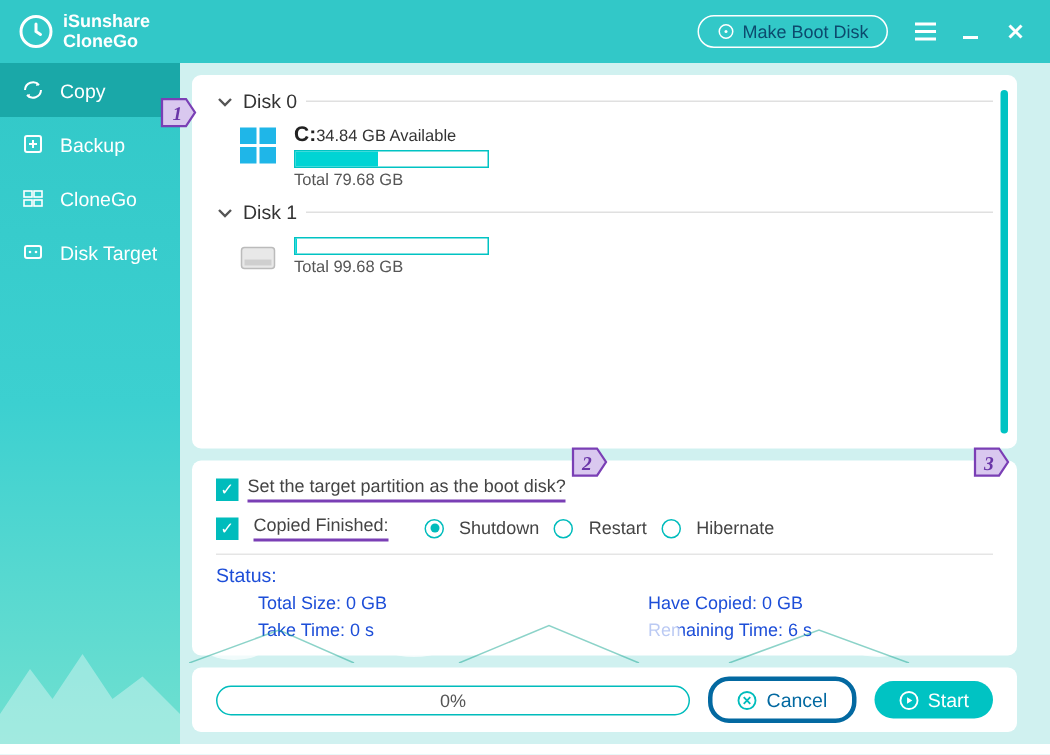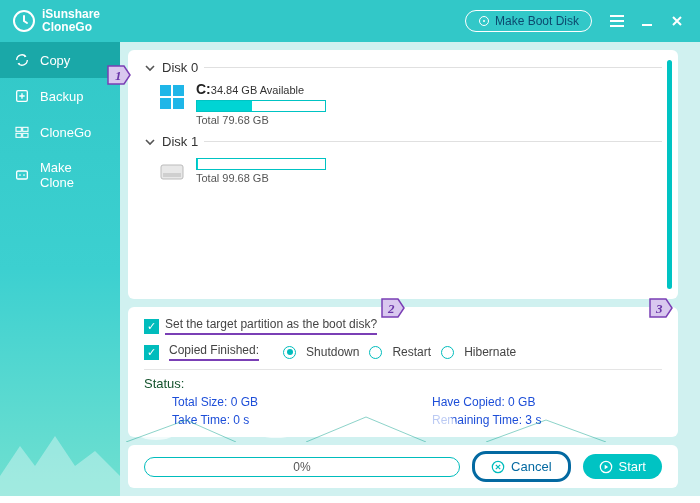--- a/index.html
+++ b/index.html
@@ -35,21 +35,21 @@
 .usage .fill { position:absolute; left:0; top:0; bottom:0; background:#00d4d4; }
 .settings { font-size:12px; color:#444; }
 .row { display:flex; align-items:center; gap:6px; margin-bottom:8px; flex-wrap:wrap; }
 .chk { width:15px; height:15px; background:#00bcbc; display:inline-flex; align-items:center; justify-content:center; color:#fff; font-size:11px; }
 .und { border-bottom:2px solid #7a3fb5; padding-bottom:2px; }
 .sel-label { margin-right:4px; }
 .selbox { border:1px solid #bbb; padding:2px 6px; min-width:50px; font-size:12px; color:#333; background:#fff; }
 .radio { width:13px; height:13px; border:1.5px solid #00bcbc; border-radius:50%; display:inline-flex; align-items:center; justify-content:center; }
 .radio.on::after { content:""; width:6px; height:6px; background:#00bcbc; border-radius:50%; }
 .status-grid { display:grid; grid-template-columns: 1fr 1fr; gap:4px 30px; font-size:12px; color:#1d4ed8; padding-left:28px; }
-.status-title { font-size:13px; color:#14532d; margin:4px 0 4px; }
+.status-title { font-size:13px; color:#1d4ed8; margin:4px 0 4px; }
 .hr { height:1px; background:#e5e5e5; margin:6px 0; }
 .footer { display:flex; align-items:center; gap:12px; padding:6px 16px; }
 .progress { flex:1; height:20px; border:1px solid #00bcbc; border-radius:12px; display:flex; align-items:center; justify-content:center; font-size:12px; color:#555; background:#fff; }
 .btn { border-radius:14px; padding:5px 16px; font-size:13px; display:flex; align-items:center; gap:6px; cursor:pointer; }
 .btn.cancel { border:3px solid #0369a1; color:#0369a1; background:#fff; }
 .btn.start { background:#00c3c3; color:#fff; }
 .btn .ic { width:14px; height:14px; }
 .tag { position:absolute; width:26px; height:22px; }
 .tag svg { width:100%; height:100%; }
 .tag text { font: italic 700 13px Georgia, serif; fill:#6a36a8; }
@@ -119,21 +119,21 @@
             <rect x="13" y="14" width="8" height="6" fill="none" stroke="#fff" stroke-width="1.6"></rect>
           </svg>
         <span>CloneGo</span>
       </div>
       <div class="side-item">
         <svg class="side-icon" viewBox="0 0 24 24">
             <rect x="4" y="6" width="16" height="12" rx="2" fill="none" stroke="#fff" stroke-width="2"></rect>
             <circle cx="9" cy="12" r="1.3" fill="#fff"></circle>
             <circle cx="15" cy="12" r="1.3" fill="#fff"></circle>
           </svg>
-        <span>Make Clone</span>
+        <span>Disk Target</span>
       </div>
       <svg class="scenery" viewBox="0 0 120 90" preserveAspectRatio="none">
           <path d="M0 70 L20 40 L35 60 L55 30 L75 60 L95 45 L120 70 L120 90 L0 90Z" fill="#fff"></path>
         </svg>
     </div>
 
     <div class="main">
       <div class="panel disks">
         <div class="disk-scroll"></div>
 
@@ -200,21 +200,21 @@
           <span>Restart</span>
           <span class="radio"></span>
           <span>Hibernate</span>
         </div>
         <div class="hr"></div>
         <div class="status-title">Status:</div>
         <div class="status-grid">
           <span>Total Size: 0 GB</span>
           <span>Have Copied: 0 GB</span>
           <span>Take Time: 0 s</span>
-          <span>Remaining Time: 3 s</span>
+          <span>Remaining Time: 6 s</span>
         </div>
       </div>
 
       <svg class="clouds" viewBox="0 0 560 40" preserveAspectRatio="none">
         <ellipse cx="30" cy="28" rx="22" ry="10" fill="#fff" opacity=".7"></ellipse>
           <ellipse cx="150" cy="25" rx="26" ry="11" fill="#fff" opacity=".7"></ellipse>
           <ellipse cx="300" cy="22" rx="30" ry="12" fill="#fff" opacity=".7"></ellipse>
           <ellipse cx="460" cy="26" rx="24" ry="10" fill="#fff" opacity=".7"></ellipse>
         <path d="M0 40 L60 18 L110 40 M180 40 L240 15 L300 40 M360 40 L420 18 L480 40" stroke="#1aa893" stroke-width="1" fill="none" opacity=".5"></path>
       </svg>

